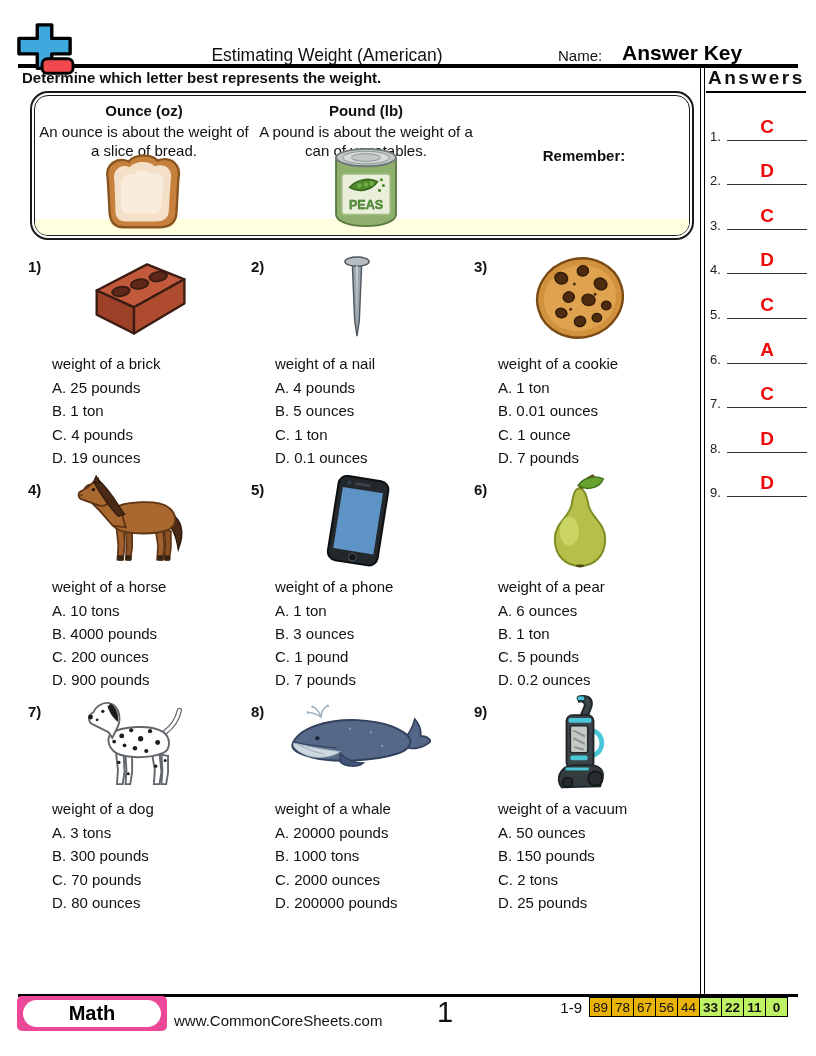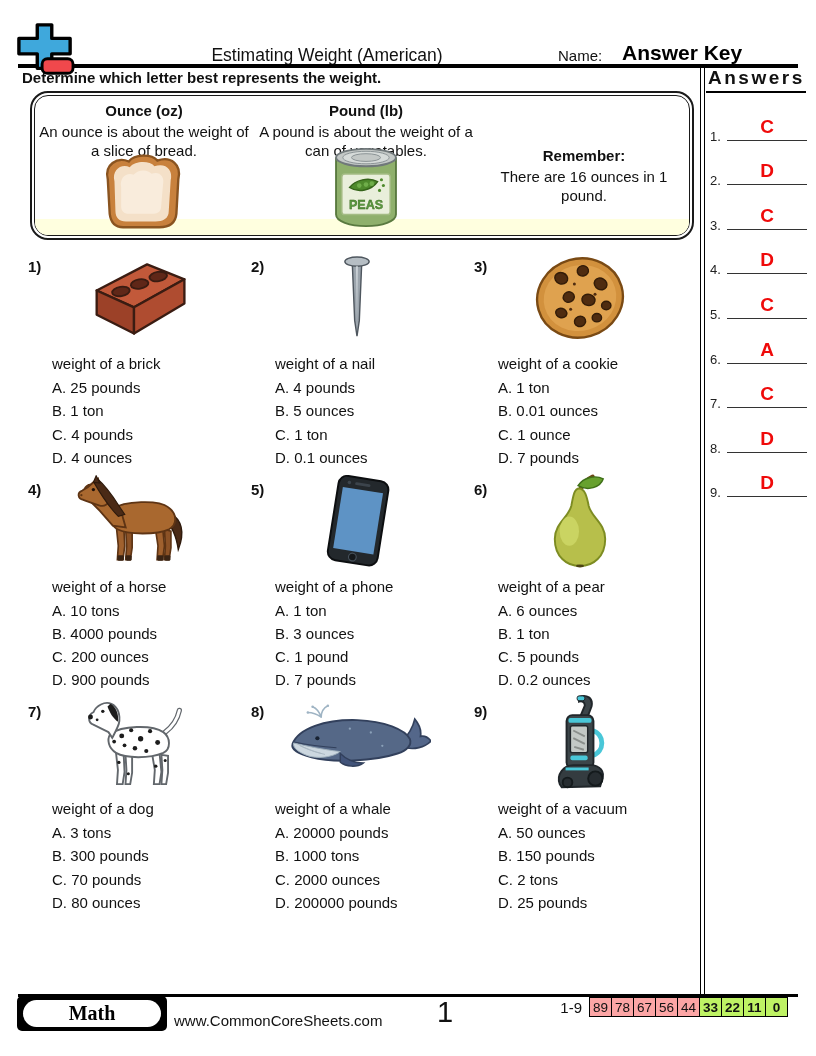--- a/index.html
+++ b/index.html
@@ -47,31 +47,31 @@
   .questions { position:absolute; left:22px; top:250px; width:680px;
                display:grid; grid-template-columns:223px 223px 223px; grid-auto-rows:222.5px; }
   .q { position:relative; }
   .q-num { position:absolute; left:6px; top:8px; font-size:15px; font-weight:bold; }
   .q-fig { height:96px; display:flex; justify-content:center; align-items:center; }
   .q-label { margin:9px 0 4px 30px; font-size:15px; }
   .q-opt { margin-left:30px; font-size:15px; line-height:23.3px; }
   
   .ftr-line { position:absolute; left:18px; top:994px; width:780px; height:3px; background:#000; }
   .math-badge { position:absolute; left:17px; top:996px; width:150px; height:35px;
-                background:#000000; border-radius:5px; padding:4px 6px;font-family:Liberation Serif, serif; }
+                background:#ec4899; border-radius:5px; padding:4px 6px; }
   .math-pill { width:100%; height:100%; background:#fff; border-radius:14px;
                display:flex; align-items:center; justify-content:center;
                font-size:20px; font-weight:bold; color:#000; }
   .site { position:absolute; left:174px; top:1012px; font-size:15px; }
   .page-num { position:absolute; left:400px; top:996px; width:90px; text-align:center; font-size:29px; }
   .scorebar { position:absolute; right:28px; top:997px; display:flex; align-items:center; }
   .score-range { font-size:15px; margin-right:8px; }
   .score-cell { width:23px; height:20px; border:1px solid #000; margin-left:-1px;
                 display:flex; align-items:center; justify-content:center;
-                font-size:13.5px; background:#fca5a5; }
+                font-size:13.5px; background:#eab308; }
   .score-cell.hl { background:#bef264;font-weight:bold; }
 </style>
 </head>
 <body>
 
 <div class="page">
 
   <div class="logo">
     <svg width="62" height="58" viewBox="0 0 64 60">
       <path d="M24,4 h15 v14 h19 v16 h-19 v15 h-15 v-15 h-19 v-16 h19 z" fill="#3fa8dc" stroke="#000" stroke-width="3.5" stroke-linejoin="round"></path>
@@ -115,21 +115,20 @@
               <circle cx="43" cy="40" r="2.4" fill="#6fae4a"></circle>
               <circle cx="53" cy="36" r="1.6" fill="#4e8a2c"></circle>
               <circle cx="55" cy="42" r="1.6" fill="#4e8a2c"></circle>
               <circle cx="51" cy="47" r="1.6" fill="#4e8a2c"></circle>
               <text x="37" y="66" text-anchor="middle" font-size="13" font-weight="bold" fill="#5a9a40" stroke="#35641a" stroke-width="0.4" font-family="Liberation Sans, sans-serif">PEAS</text>
             </svg>
           </div>
         </div>
         <div class="info-col col-rem">
           <div class="info-title">Remember:</div>
-          <div class="rem-text">There are 16 ounces in 1 pound.</div>
         </div>
       </div>
     </div>
   </div>
 
   <div class="vline"></div>
   <div class="answers">
     <span class="answers-title">Answers</span>
     <div class="ans-list">
       <div class="ans-item">
@@ -195,21 +194,21 @@
             <ellipse cx="46" cy="37" rx="9.5" ry="5" transform="rotate(-9 46 37)"></ellipse>
             <ellipse cx="66" cy="29" rx="9.5" ry="5" transform="rotate(-9 66 29)"></ellipse>
             <ellipse cx="86" cy="21" rx="9.5" ry="5" transform="rotate(-9 86 21)"></ellipse>
           </g>
         </svg>
       </div>
       <div class="q-label">weight of a brick</div>
       <div class="q-opt">A. 25 pounds</div>
       <div class="q-opt">B. 1 ton</div>
       <div class="q-opt">C. 4 pounds</div>
-      <div class="q-opt">D. 4 ounces</div>
+      <div class="q-opt">D. 19 ounces</div>
     </div>
 
     <div class="q">
       <span class="q-num">2)</span>
       <div class="q-fig">
         <svg width="28" height="90" viewBox="0 0 30 92">
           <g stroke="#4e565e" stroke-width="1.5">
             <path d="M10,10 L20,10 L17.5,70 L15,87 L12.5,70 Z" fill="#9ba4ac"></path>
             <ellipse cx="15" cy="7" rx="13" ry="5" fill="#b6bec4"></ellipse>
           </g>

